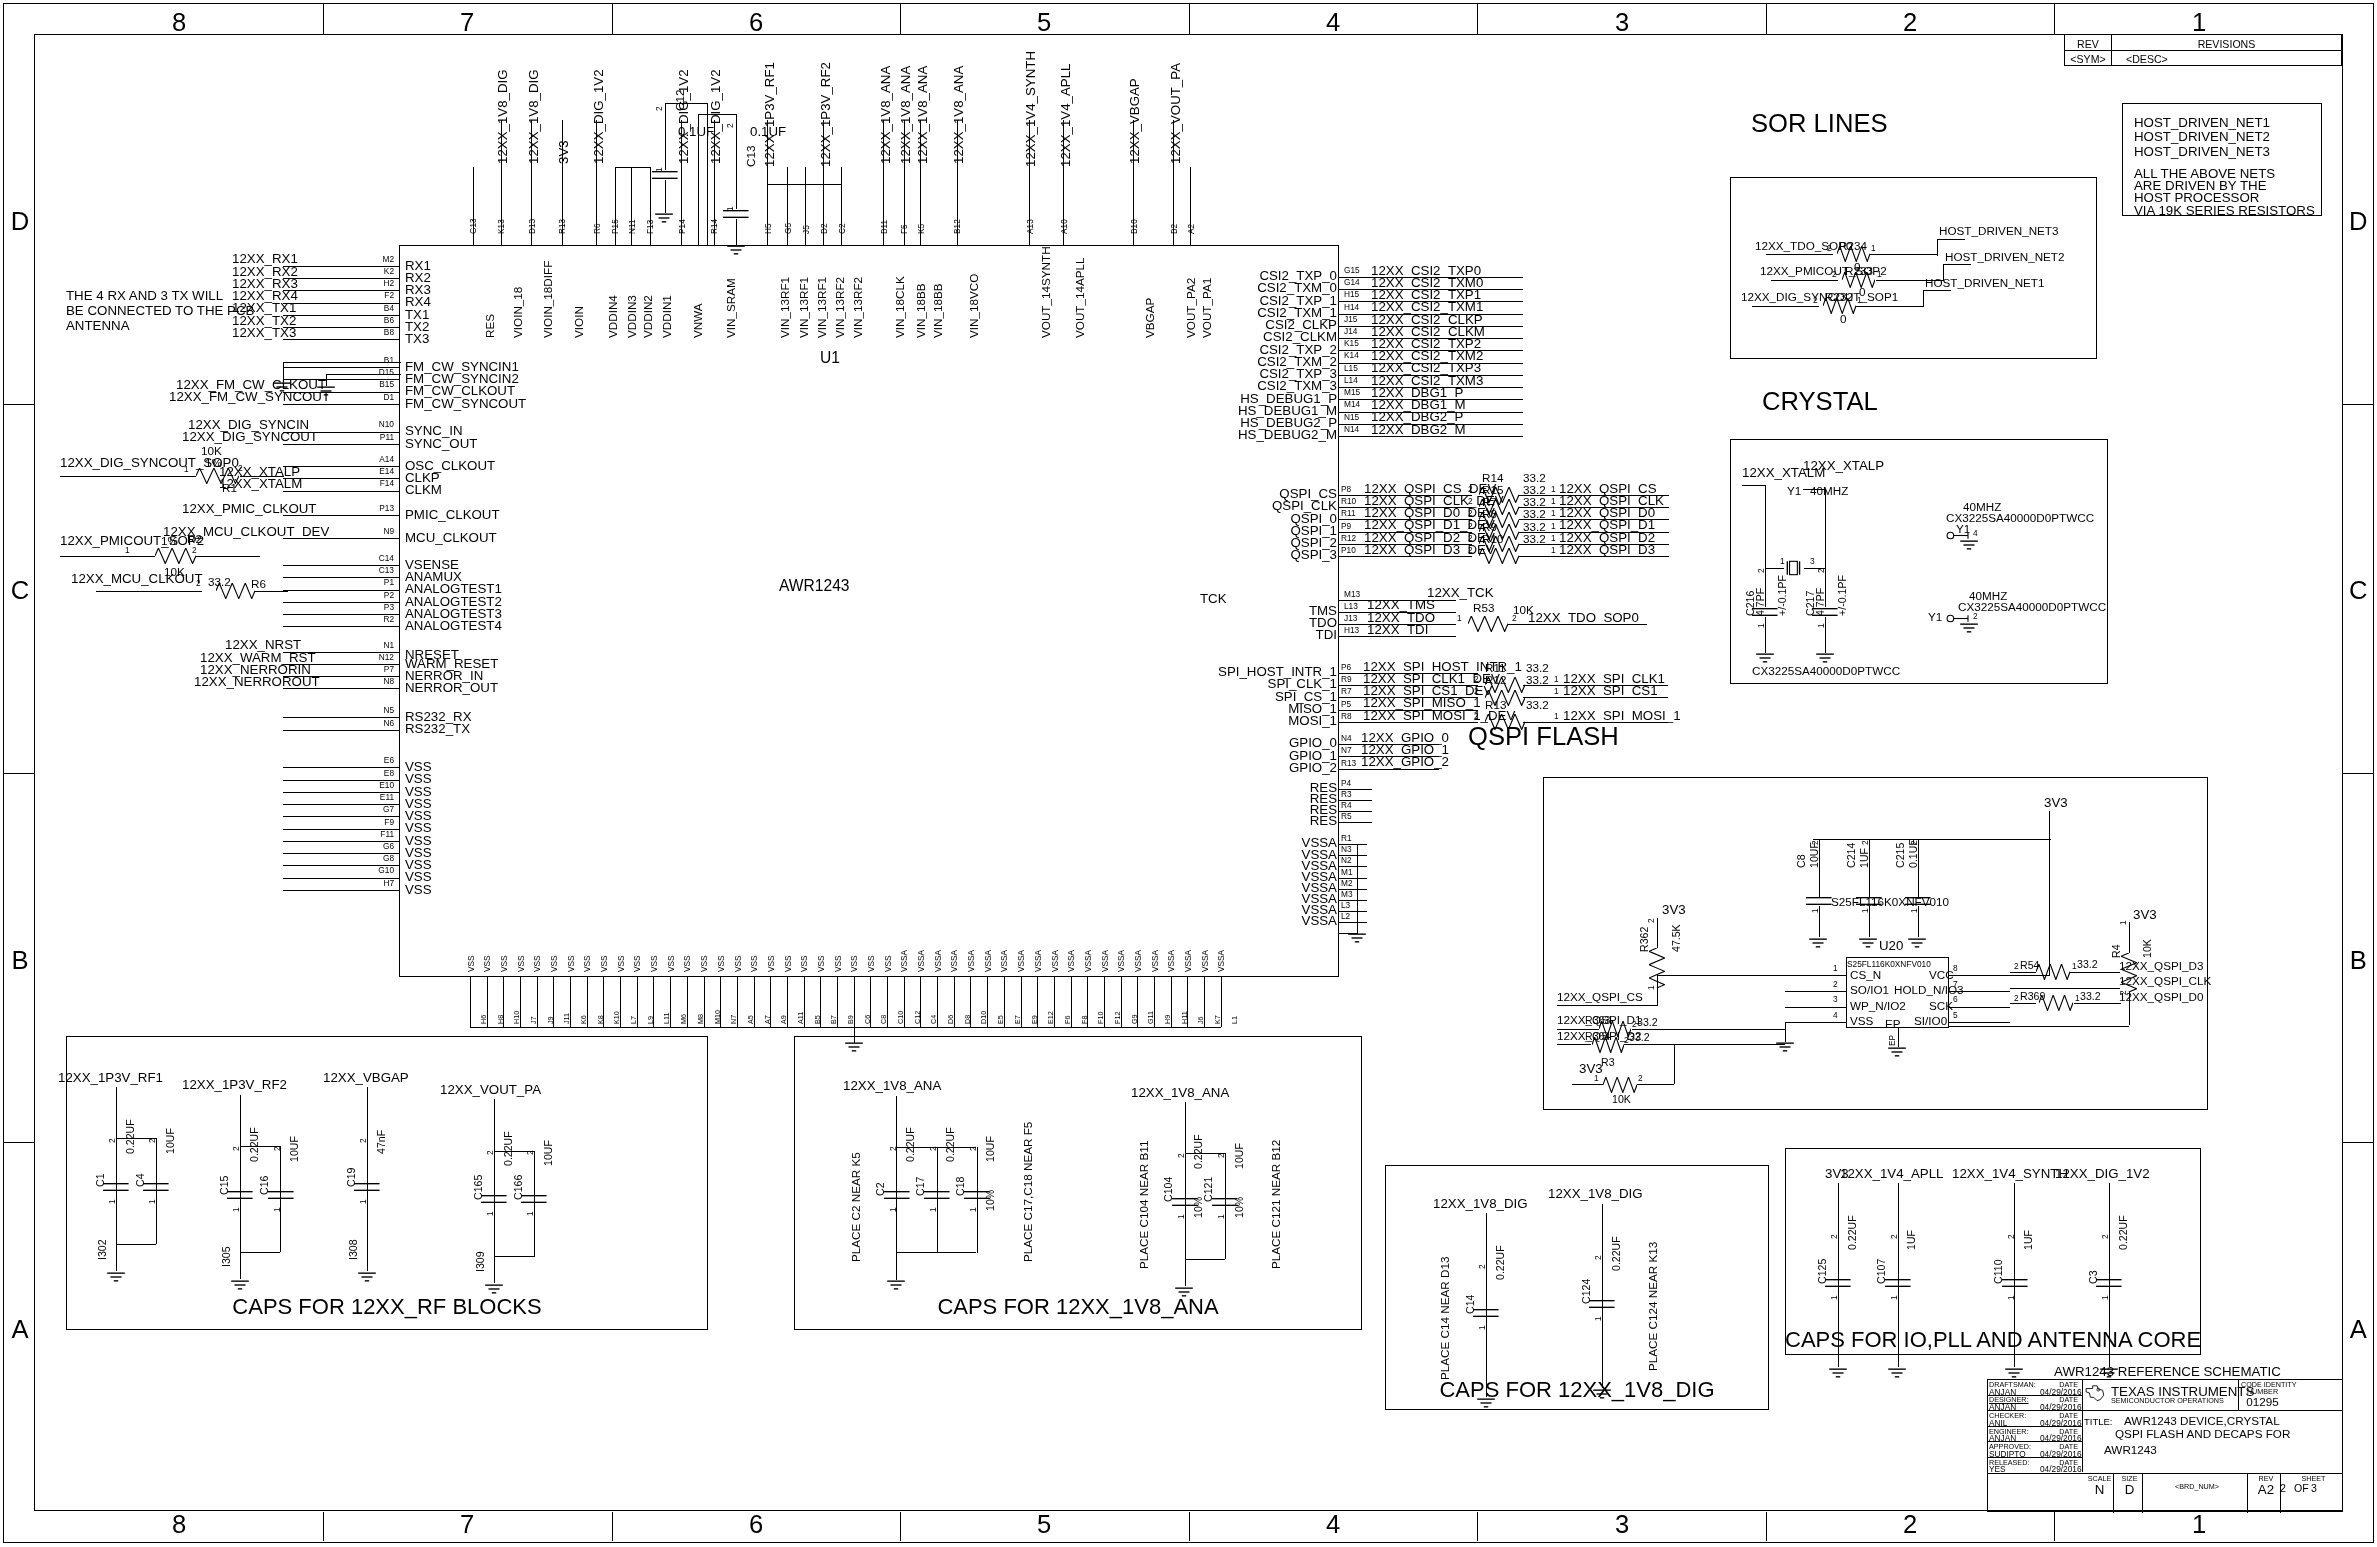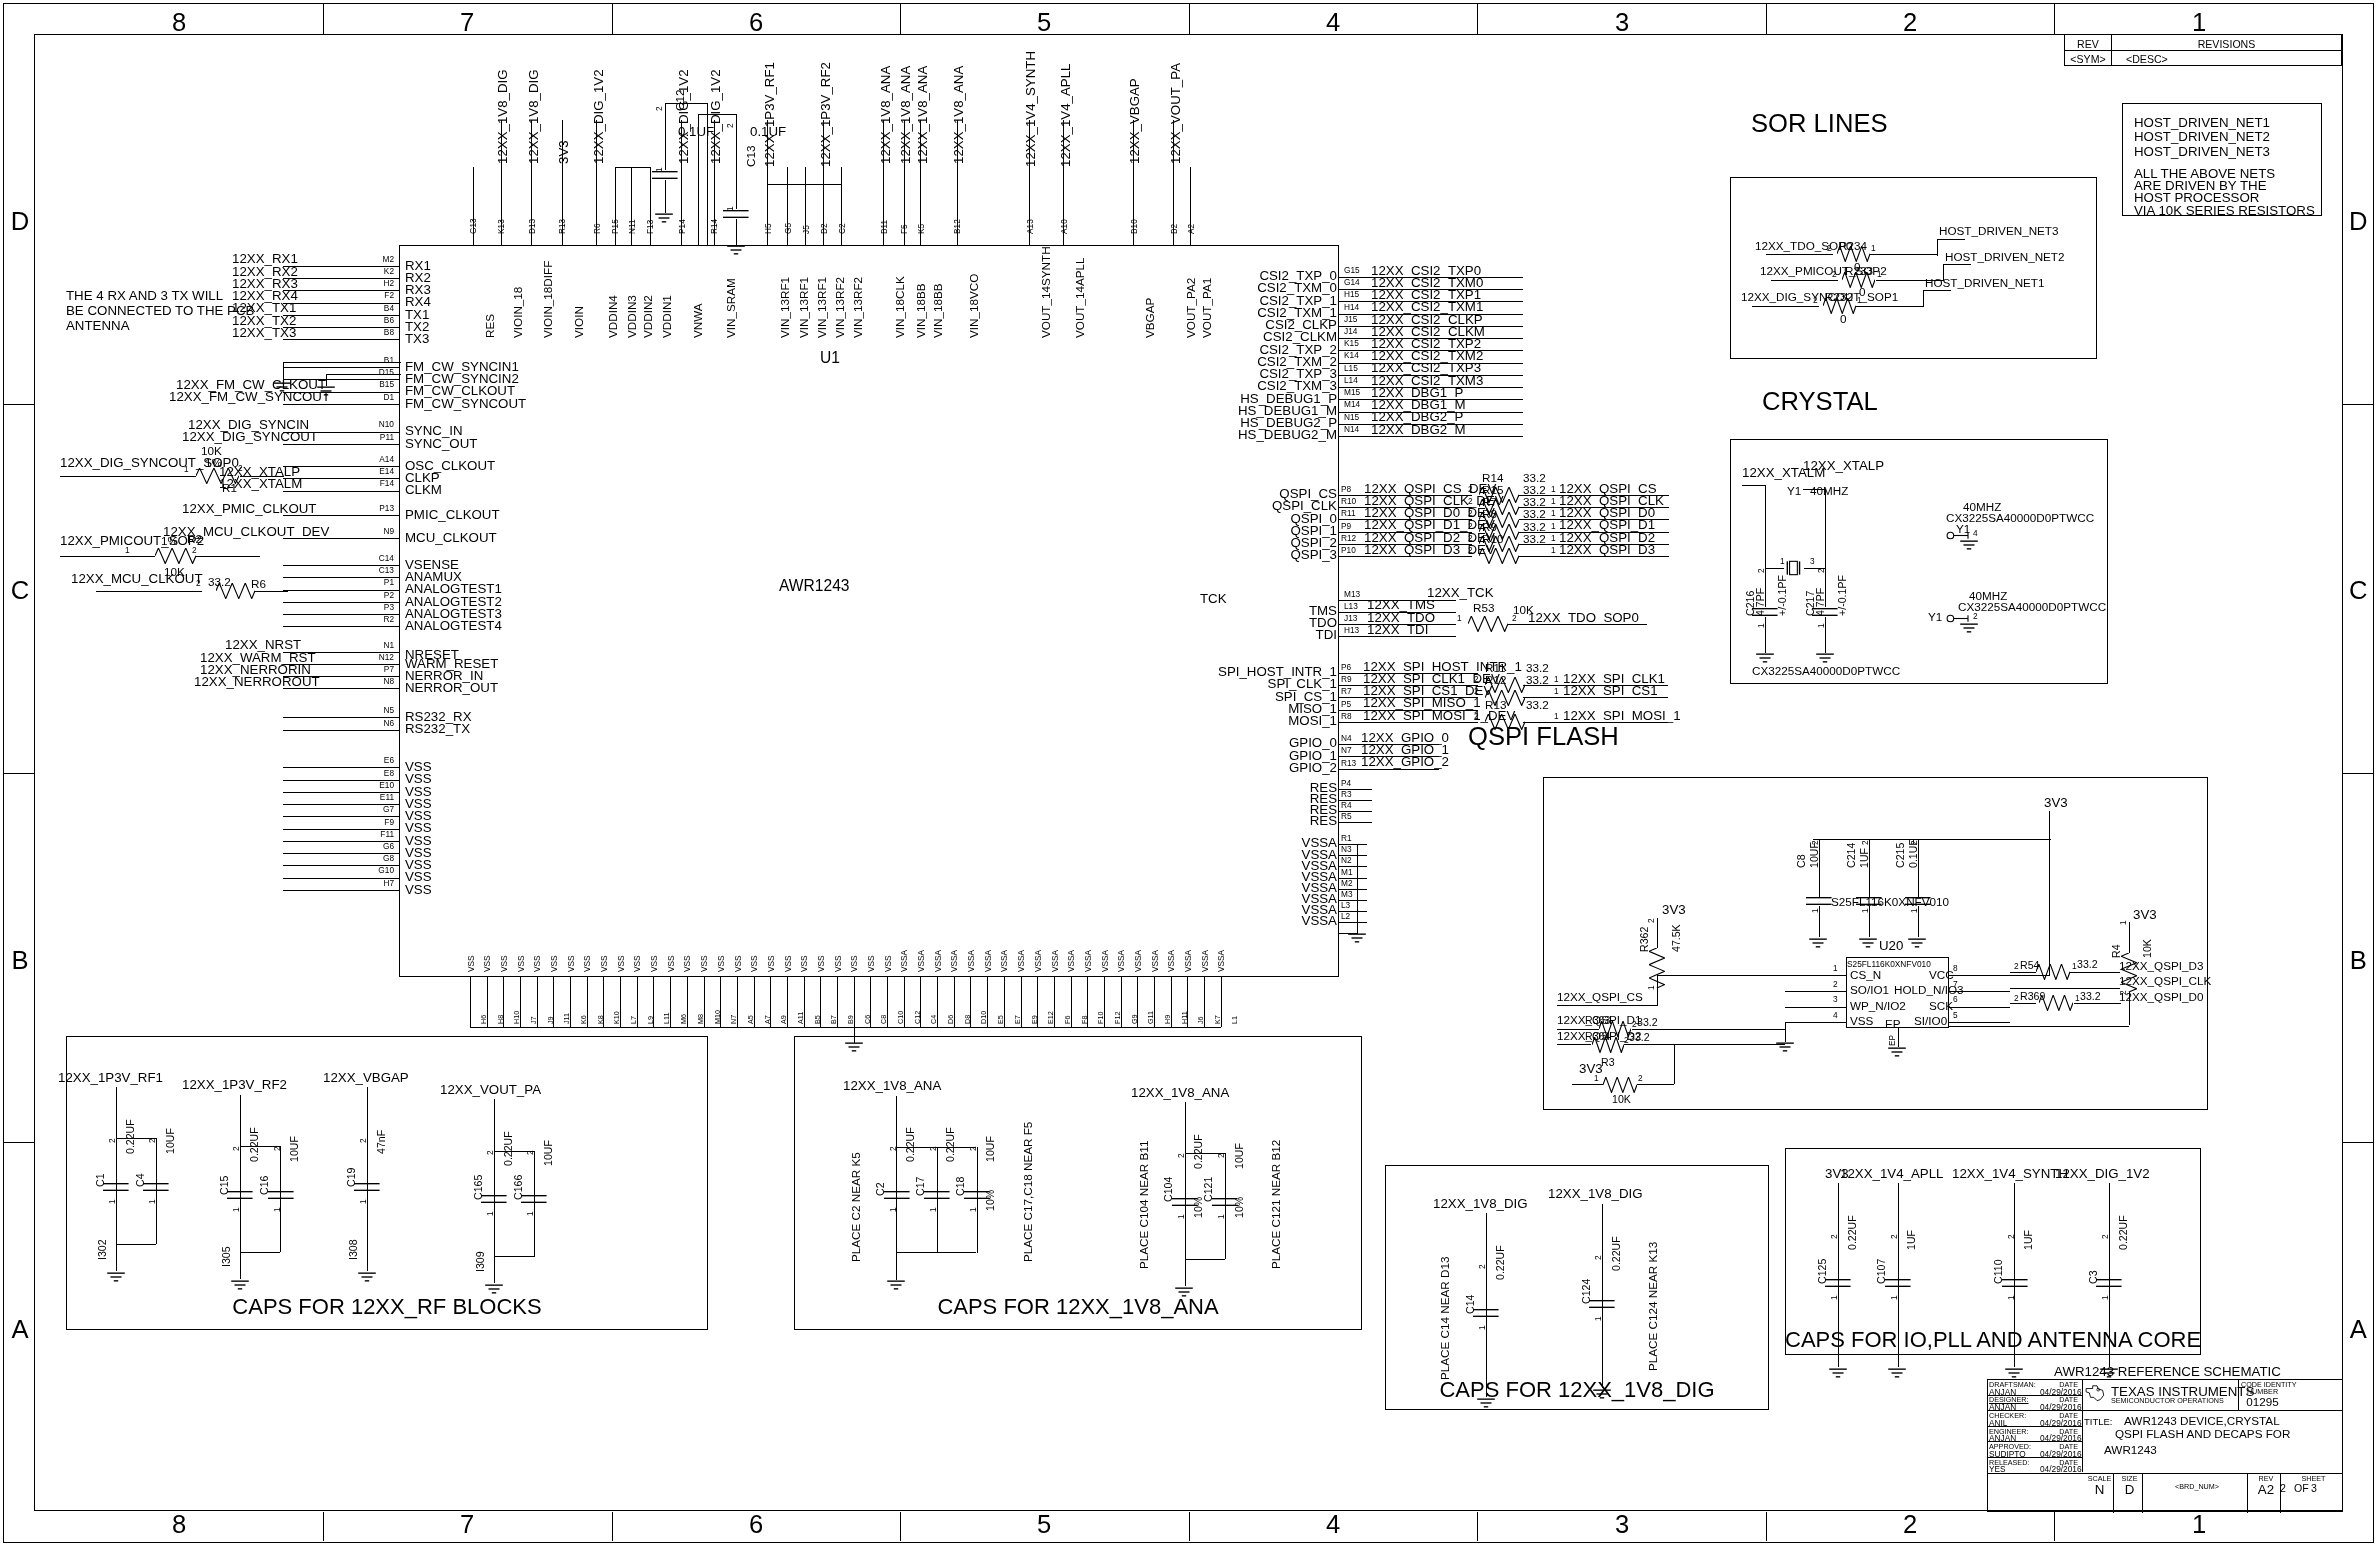--- a/index.html
+++ b/index.html
@@ -900,21 +900,21 @@
     </div>
 
   <div class="box" style="left:2122px;top:103px;width:200px;height:113px;border-width:1.1px;"></div>
   <div id="host-note">
       <div class="t f16" style="left: 2134px; top: 116px;">HOST_DRIVEN_NET1</div>
       <div class="t f16" style="left: 2134px; top: 130px;">HOST_DRIVEN_NET2</div>
       <div class="t f16" style="left: 2134px; top: 145px;">HOST_DRIVEN_NET3</div>
       <div class="t f16" style="left: 2134px; top: 167px;">ALL THE ABOVE NETS</div>
       <div class="t f16" style="left: 2134px; top: 179px;">ARE DRIVEN BY THE</div>
       <div class="t f16" style="left: 2134px; top: 191px;">HOST PROCESSOR</div>
-      <div class="t f16" style="left: 2134px; top: 204px;">VIA 10K SERIES RESISTORS</div>
+      <div class="t f16" style="left: 2134px; top: 204px;">VIA 19K SERIES RESISTORS</div>
     </div>
 
   <div class="t f30" style="left:1762px;top:389px;">CRYSTAL</div>
   <div class="box" style="left:1730px;top:439px;width:378px;height:245px;border-width:1.1px;"></div>
   <div id="crystal-body">
       <div class="t f16" style="left: 1742px; top: 466px;">12XX_XTALM</div>
       <div class="t f16" style="left: 1803px; top: 459px;">12XX_XTALP</div>
       <div class="ln h" style="left: 1742px; top: 485px; width: 23.4px;"></div>
       <div class="ln v" style="left: 1765px; top: 485px; height: 83px;"></div>
       <div class="ln h" style="left: 1803px; top: 489px; width: 22px;"></div>

